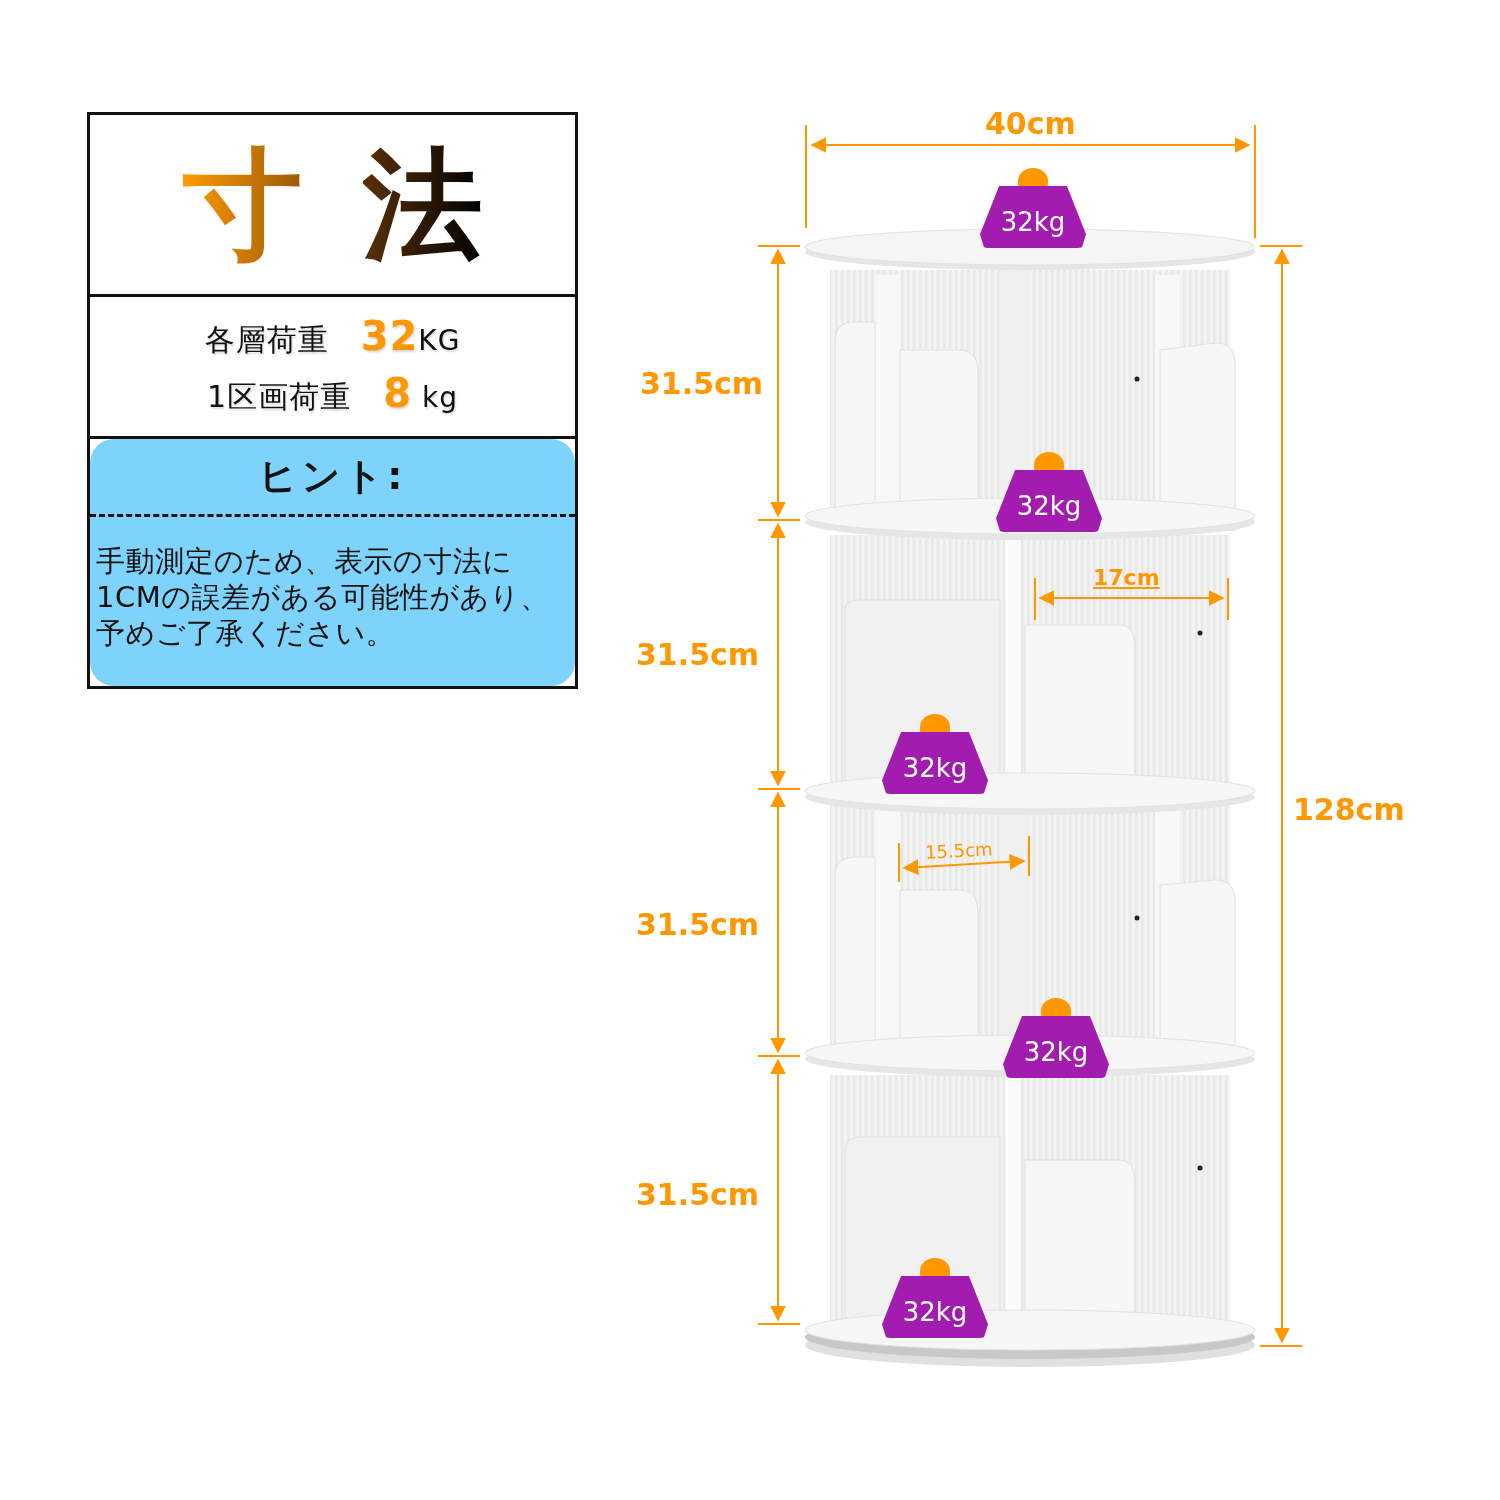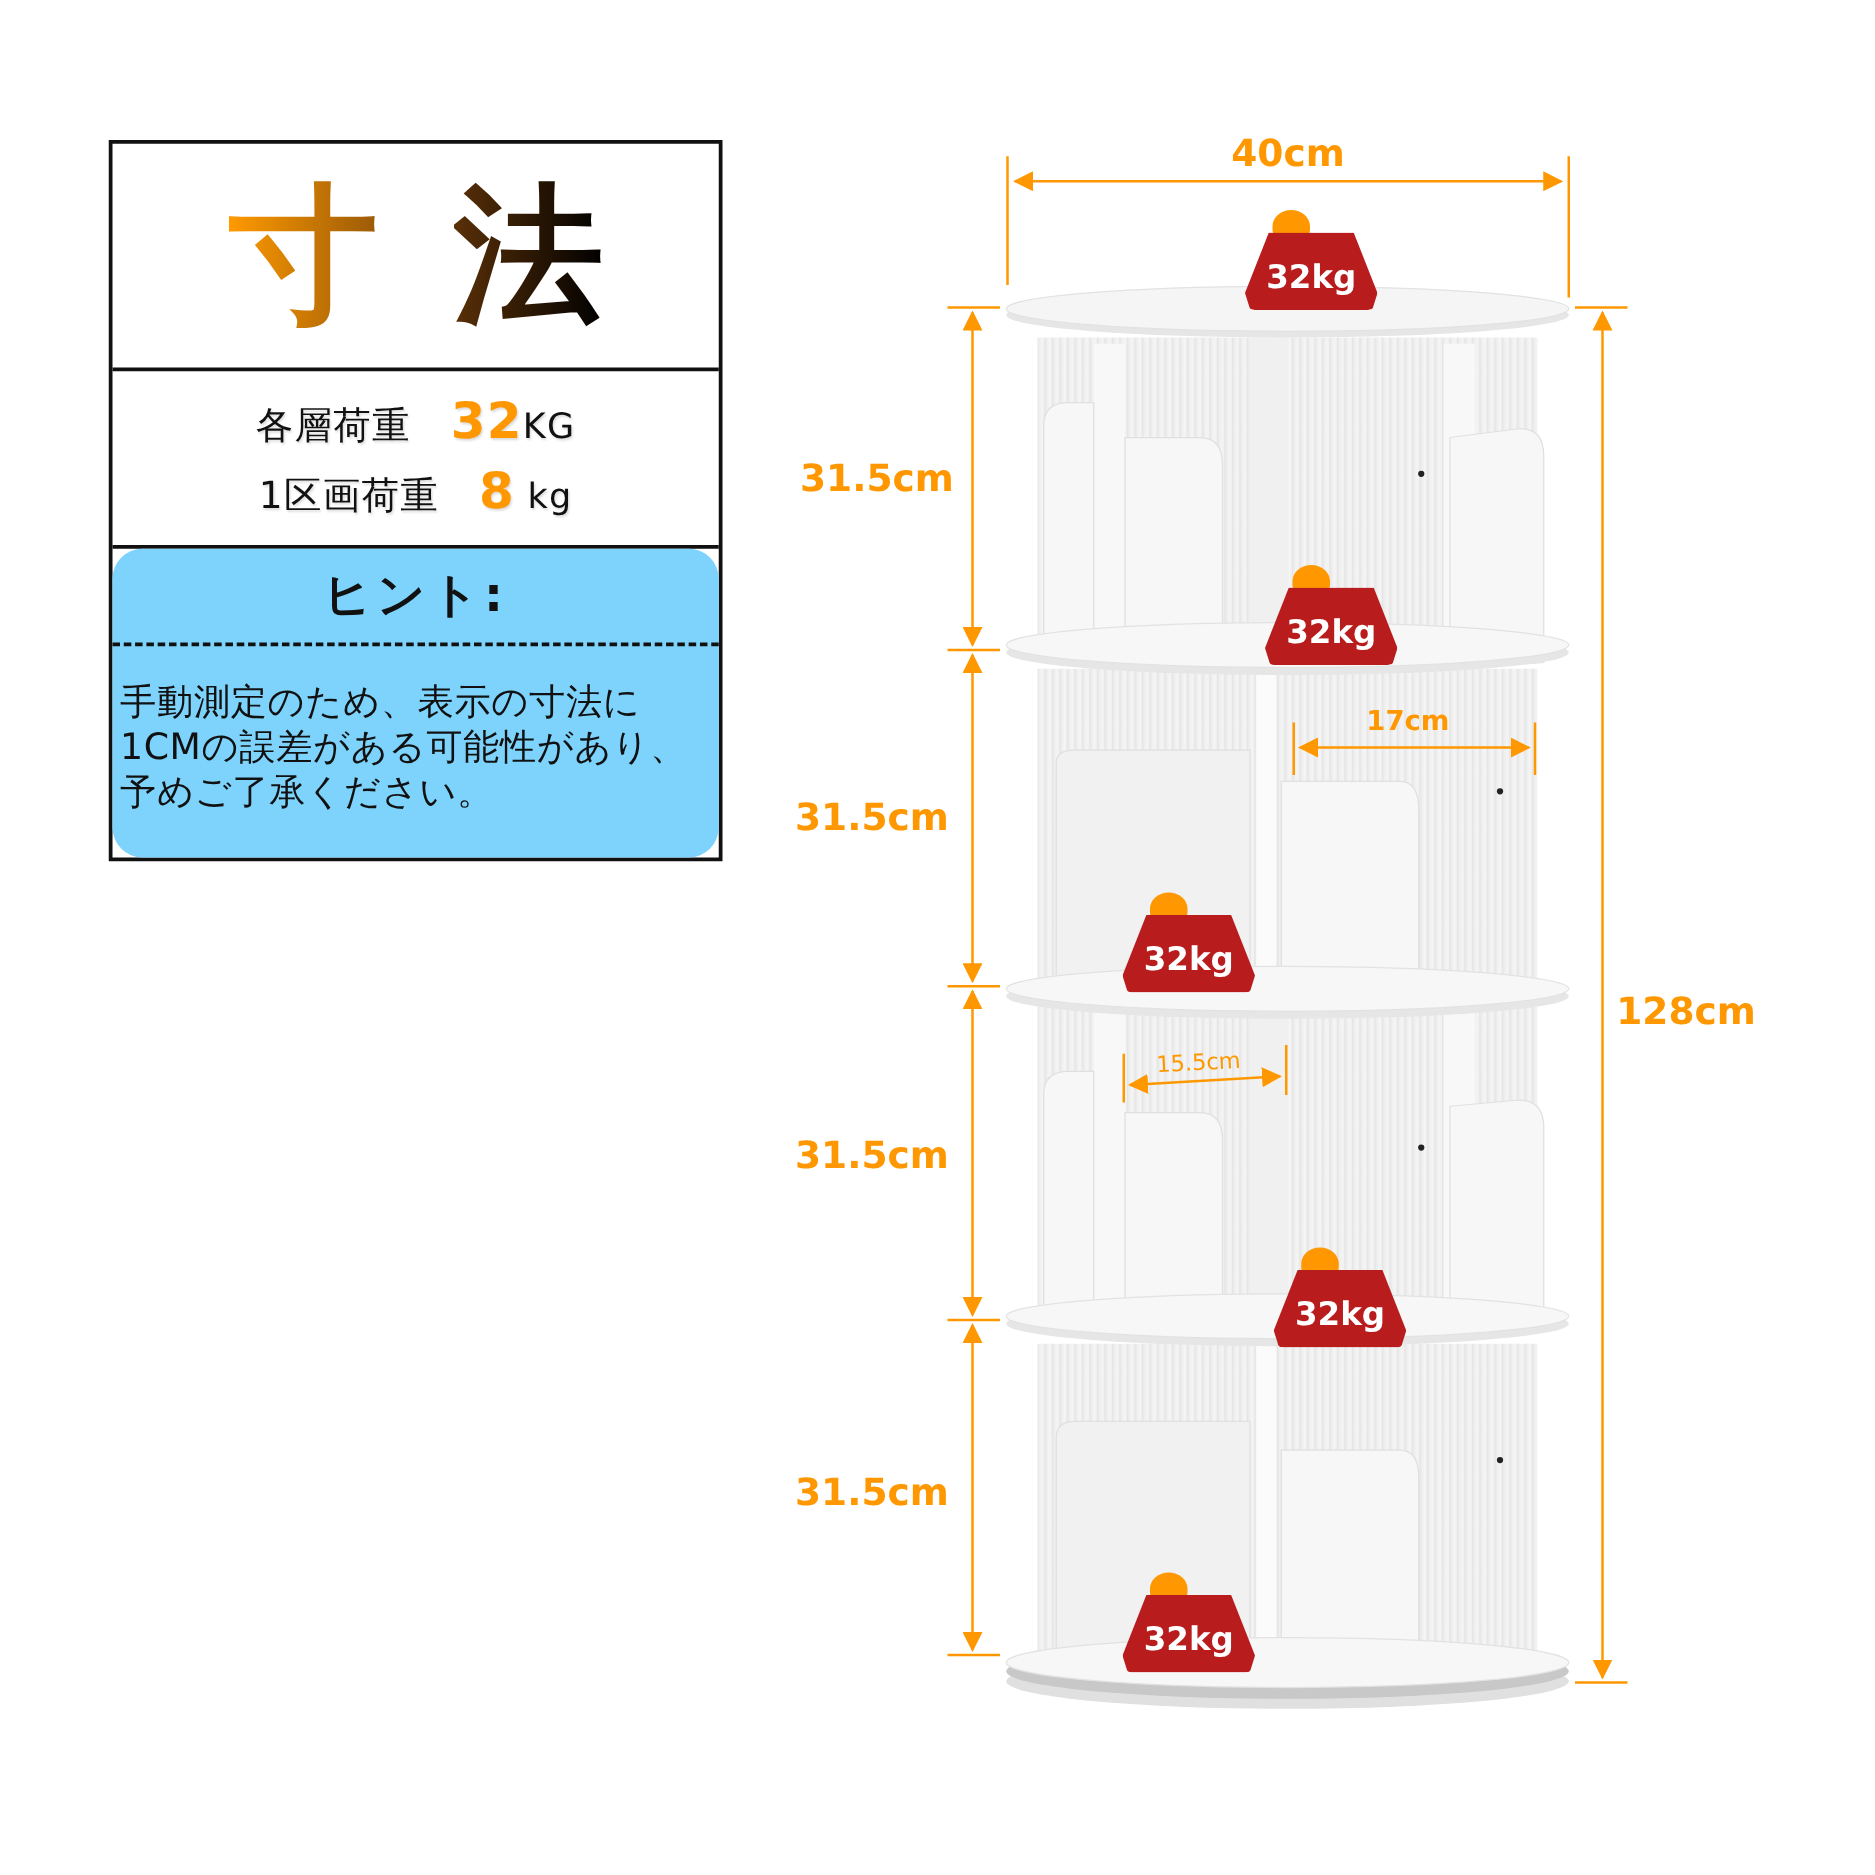--- a/index.html
+++ b/index.html
@@ -54,25 +54,25 @@
     .dim-label.small { font-size: 22px; font-weight: bold; }
     .dim-label.tiny { font-size: 18px; font-weight: normal; }
 
     .weight {
       position: absolute; width: 106px; height: 80px;
     }
     .weight .knob {
       position: absolute; left: 38px; top: 0; width: 30px; height: 26px; border-radius: 50% 50% 40% 40%; background: #ff9800;
     }
     .weight .body {
-      position: absolute; left: 16px; top: 18px; width: 106px; height: 62px; background: #b91c1c;
+      position: absolute; left: 0; top: 18px; width: 106px; height: 62px; background: #a21caf;
       clip-path: polygon(18% 0, 82% 0, 100% 78%, 96% 100%, 4% 100%, 0 78%);
       border-radius: 8px;
       display: flex; align-items: center; justify-content: center; padding-top: 10px;
-      color: #fff; font-weight: bold; font-size: 26px;
+      color: #fff; font-weight: normal; font-size: 26px;
     }
   </style>
 </head>
 <body>
 
 <div class="info-panel">
   <div class="title-box">
     <span class="title-char c1">寸</span>
     <span class="title-char c2">法</span>
   </div>
@@ -194,21 +194,21 @@
       <line x1="904" y1="868" x2="1024" y2="861" marker-start="url(#arrowEnd)" marker-end="url(#arrowEnd)"></line>
     </g>
   </svg>
 
   <div class="dim-label" style="left:985px;top:106px;">40cm</div>
   <div class="dim-label" style="left:640px;top:366px;">31.5cm</div>
   <div class="dim-label" style="left:636px;top:637px;">31.5cm</div>
   <div class="dim-label" style="left:636px;top:907px;">31.5cm</div>
   <div class="dim-label" style="left:636px;top:1177px;">31.5cm</div>
   <div class="dim-label" style="left:1293px;top:792px;text-align:right;">128cm</div>
-  <div class="dim-label small" style="left:1093px;top:565px;">17cm</div>
+  <div class="dim-label small" style="left:1093px;top:565px;text-decoration:underline;">17cm</div>
   <div class="dim-label tiny" style="left:925px;top:840px;transform:rotate(-3deg);">15.5cm</div>
 
   <div class="weight" style="left:980px;top:168px;">
     <div class="knob"></div>
     <div class="body">32kg</div>
   </div>
   <div class="weight" style="left:996px;top:452px;">
     <div class="knob"></div>
     <div class="body">32kg</div>
   </div>

